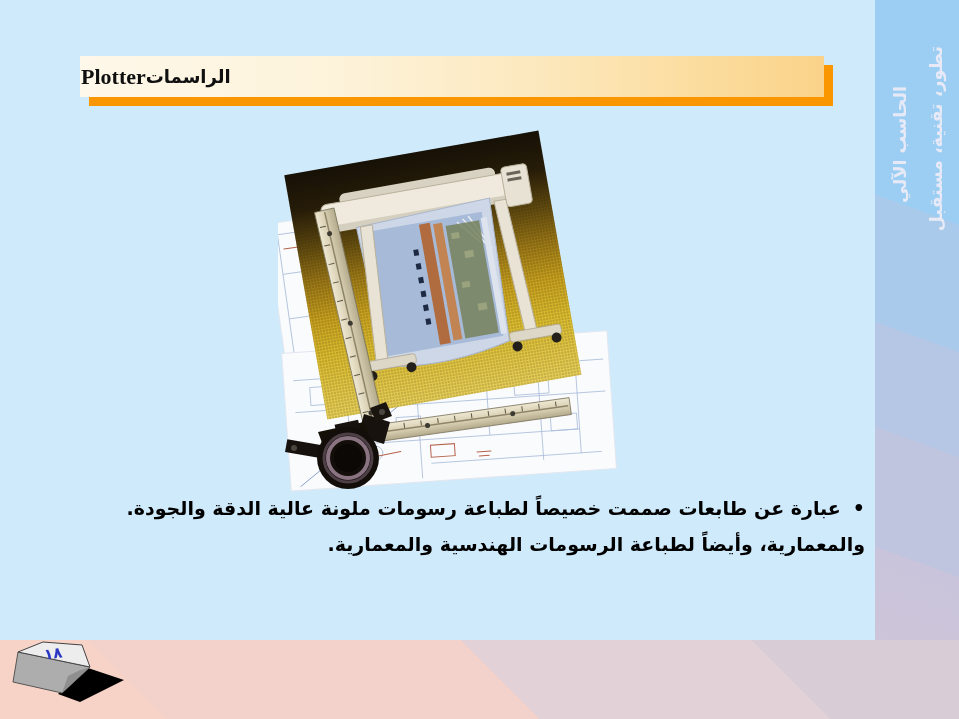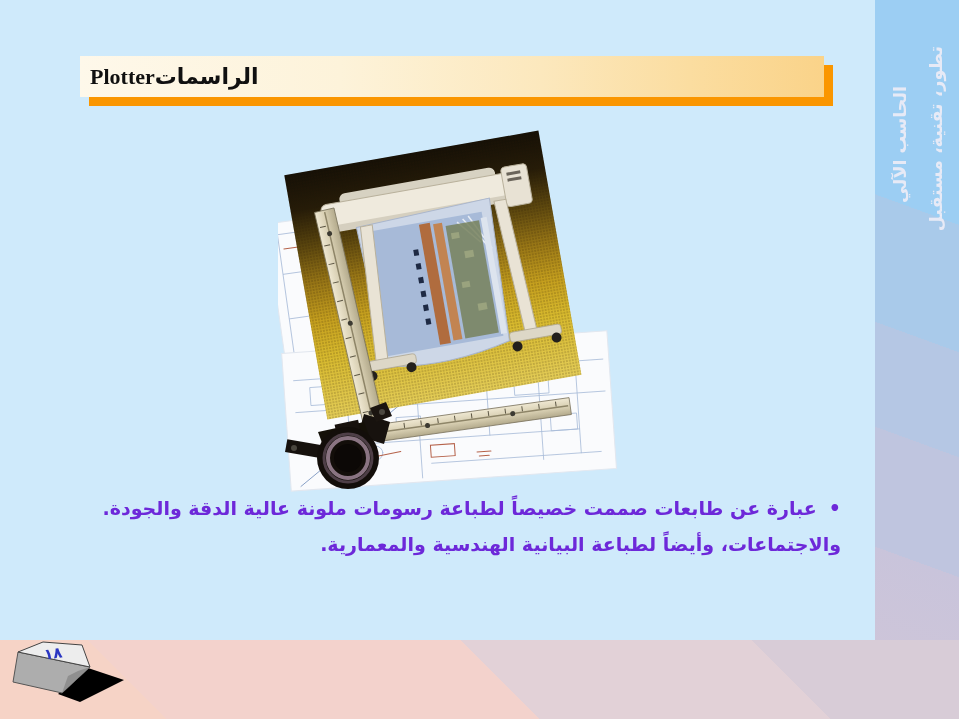--- a/index.html
+++ b/index.html
@@ -27,31 +27,31 @@
     transform:rotate(-90deg) translateX(-245px);}
   .sb-line{line-height:36px;font-size:17.5px;font-weight:bold;text-align:right;
     color:rgba(238,237,246,.92);white-space:nowrap;}
   .sb-line.first{padding-left:0;padding-right:40px;}
 
   
   .title-bar{position:absolute;left:80px;top:56px;width:744px;height:41px;
     background:linear-gradient(90deg,#fef8ea 0%,#fdf3da 35%,#fce8bd 62%,#fbdda0 82%,#fad389 100%);
     box-shadow:9px 9px 0 0 #fa9600;
     display:flex;align-items:center;justify-content:flex-end;padding:0 14px 0 0;box-sizing:border-box;}
-  .title-bar .t-ar{font-size:22px;font-weight:bold;color:#101010;
+  .title-bar .t-ar{font-size:18px;font-weight:bold;color:#101010;
     font-family:"DejaVu Sans",sans-serif;}
-  .title-bar .t-en{font-size:22px;font-weight:bold;color:#101010;margin-left:10px;
+  .title-bar .t-en{font-size:22px;font-weight:bold;color:#101010;margin-left:1px;
     font-family:"Liberation Serif","DejaVu Serif",serif;}
 
   
   .collage{position:absolute;left:278px;top:126px;width:340px;height:368px;}
 
   
-  .bullets{position:absolute;left:72px;top:492px;width:769px;direction:rtl;
-    font-weight:bold;color:#6d28d9;font-size:19px;line-height:33px;}
+  .bullets{position:absolute;left:96px;top:492px;width:769px;direction:rtl;
+    font-weight:bold;color:#000000;font-size:19px;line-height:33px;}
   .bullet-row{margin-bottom:3px;}
   .bullet-line{display:block;text-align:right;}
   .bullet-marker{display:inline-block;margin-left:12px;font-size:19px;}
 
   
   .page-key{position:absolute;left:8px;top:634px;width:128px;height:84px;}
 </style>
 </head>
 <body>
 
@@ -220,21 +220,21 @@
     </g>
   </svg>
 
   <div class="bullets">
     <div class="bullet-row">
       <span class="bullet-line">
         <span class="bullet-marker">•</span><span>عبارة عن طابعات صممت خصيصاً لطباعة رسومات ملونة عالية الدقة والجودة.</span>
       </span>
     </div>
     <div class="bullet-row">
-      <span class="bullet-line">والاجتماعات، وأيضاً لطباعة البيانية الهندسية والمعمارية.</span>
+      <span class="bullet-line">والمعمارية، وأيضاً لطباعة الرسومات الهندسية والمعمارية.</span>
     </div>
   </div>
 
   <div class="page-key">
     <svg viewBox="0 0 128 84" width="128" height="84" aria-hidden="true">
       <polygon points="50,60 80,34 116,46 72,68" fill="#000000"></polygon>
       <polygon points="10,18 5,48 54,59 82,33" fill="#adadad" stroke="#555555" stroke-width="1"></polygon>
       <polygon points="60,42 54,59 82,33 70,37" fill="#8f8f8f"></polygon>
       <polygon points="10,18 35,8 74,11 82,33" fill="#ededed" stroke="#444444" stroke-width="1"></polygon>
       <text x="36" y="25" transform="rotate(-8 42 20)" font-size="15" font-weight="bold" fill="#2b36c2" font-family="DejaVu Sans, sans-serif">١٨</text>

